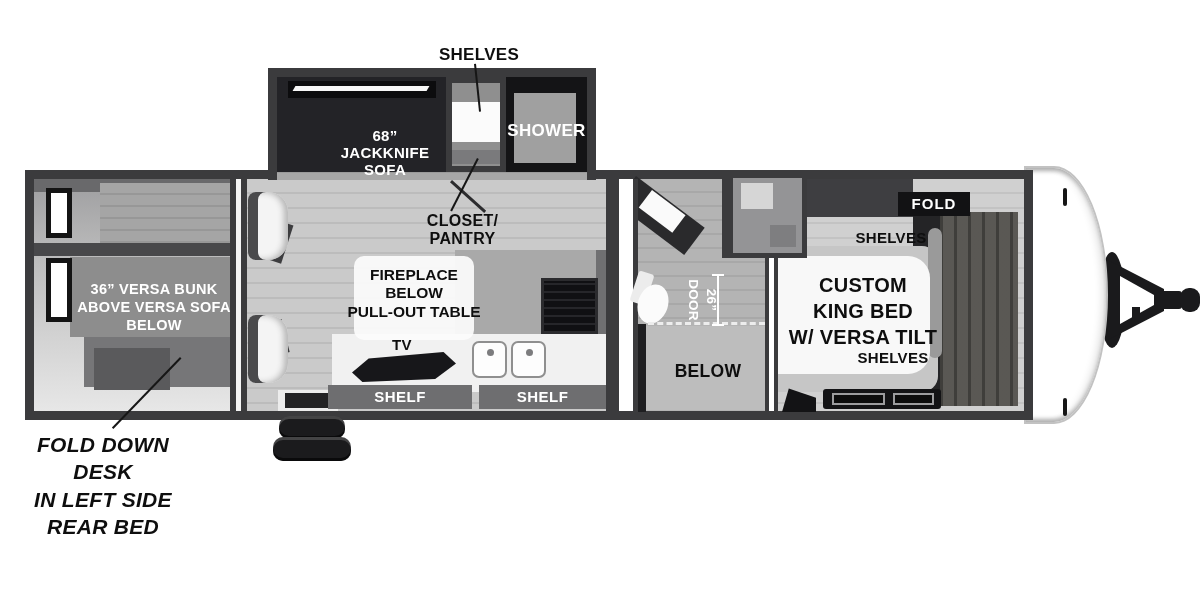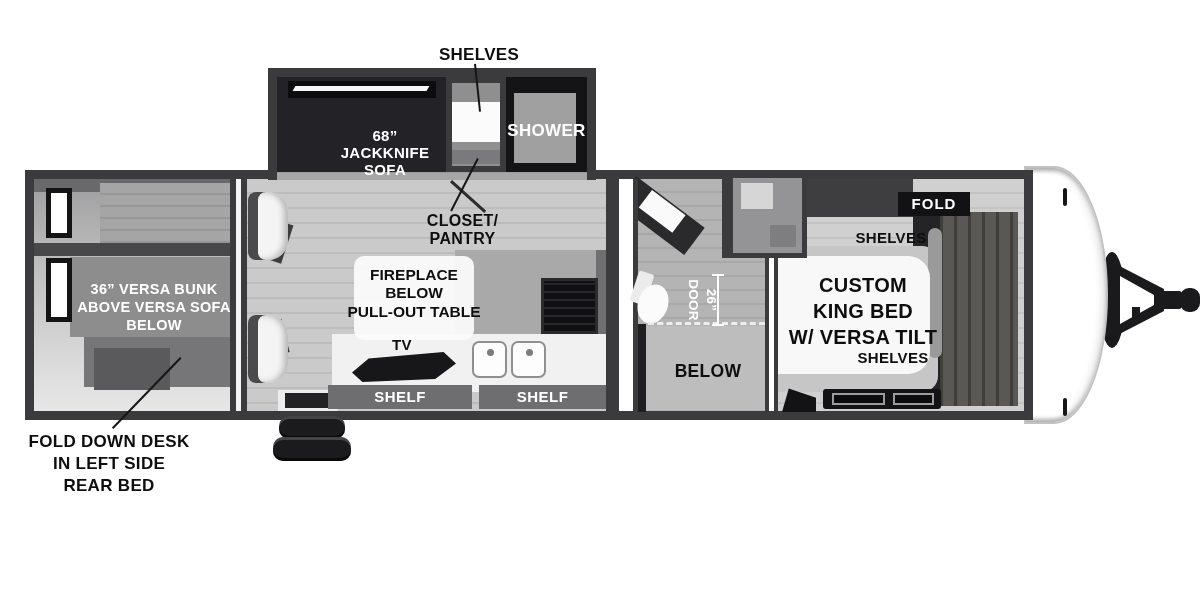--- a/index.html
+++ b/index.html
@@ -132,21 +132,21 @@
   .lbl{position:absolute;white-space:pre-line;text-align:center;line-height:1.12;letter-spacing:.3px;z-index:10;}
   .dk{color:#0e0e0e;}
   .lt{color:#ffffff;}
   .lbl-shelves-top{left:436px;top:45px;width:86px;font-size:17px;}
   .lbl-sofa{left:300px;top:128px;width:170px;font-size:15px;}
   .lbl-fridge{left:506px;top:121px;width:81px;font-size:17px;}
   .lbl-closet{left:410px;top:212px;width:105px;font-size:16px;}
   .lbl-fireplace{left:-25px;top:10px;width:170px;font-size:15.5px;position:absolute;white-space:pre-line;text-align:center;line-height:1.18;color:#0e0e0e;}
   .lbl-tv{left:380px;top:337px;width:44px;font-size:15px;}
   .lbl-bunk{left:64px;top:280px;width:180px;font-size:14.5px;line-height:1.25;}
-  .lbl-fold{left:24px;top:431px;width:170px;font-size:17px;line-height:1.3;}
+  .lbl-fold{left:18px;top:431px;width:170px;font-size:21px;line-height:1.3;font-style:italic;}
   .lbl-washer{left:728px;top:186px;width:79px;font-size:13.5px;line-height:1.25;}
   .lbl-door{left:668px;top:272px;width:48px;height:56px;font-size:13.5px;transform:rotate(90deg);line-height:1.3;}
   .lbl-shower{left:650px;top:362px;width:116px;font-size:17.5px;}
   .lbl-shelves-bedtop{left:846px;top:230px;width:90px;font-size:15px;}
   .lbl-kingbed{left:788px;top:272px;width:150px;font-size:20px;line-height:1.3;}
   .lbl-shelves-bedbot{left:848px;top:350px;width:90px;font-size:15px;}
   
   .pline{position:absolute;width:2px;background:#161616;transform-origin:0 0;z-index:9;}
   .pl-shelves{left:474px;top:64px;height:48px;transform:rotate(-6deg);}
   .pl-closet{left:477px;top:158px;height:59px;transform:rotate(27deg);}

